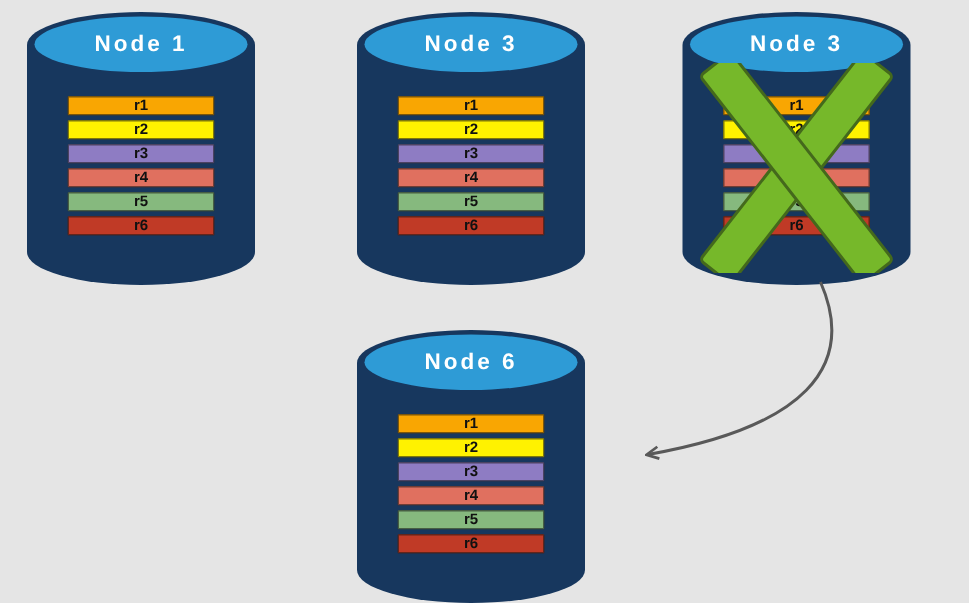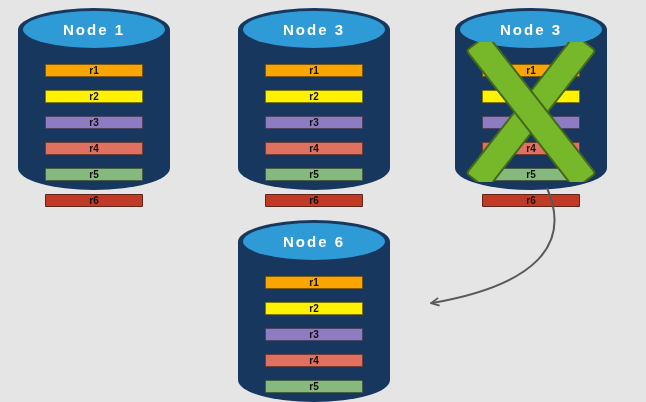--- a/index.html
+++ b/index.html
@@ -17,21 +17,21 @@
     background:#2E9BD6; border-radius:50%;
     display:flex; align-items:center; justify-content:center;
   }
   .cyl-label {
     color:#ffffff; font-weight:bold; font-size:15px; letter-spacing:2px;
   }
   .rows {
     position:absolute; top:56px; left:27px; right:27px;
   }
   .row {
-    height:13px; line-height:12px; margin-bottom:13px;
+    height:13px; line-height:12px; margin-bottom:3px;
     border:1px solid rgba(20,20,20,0.55); box-sizing:border-box;
     text-align:center; font-size:10px; font-weight:bold; color:#111;
     border-radius:1px;
   }
   .overlay-svg {
     position:absolute; left:0; top:0; pointer-events:none;
   }
   .fail-x { position:absolute; pointer-events:none; }
 </style>
 </head>

